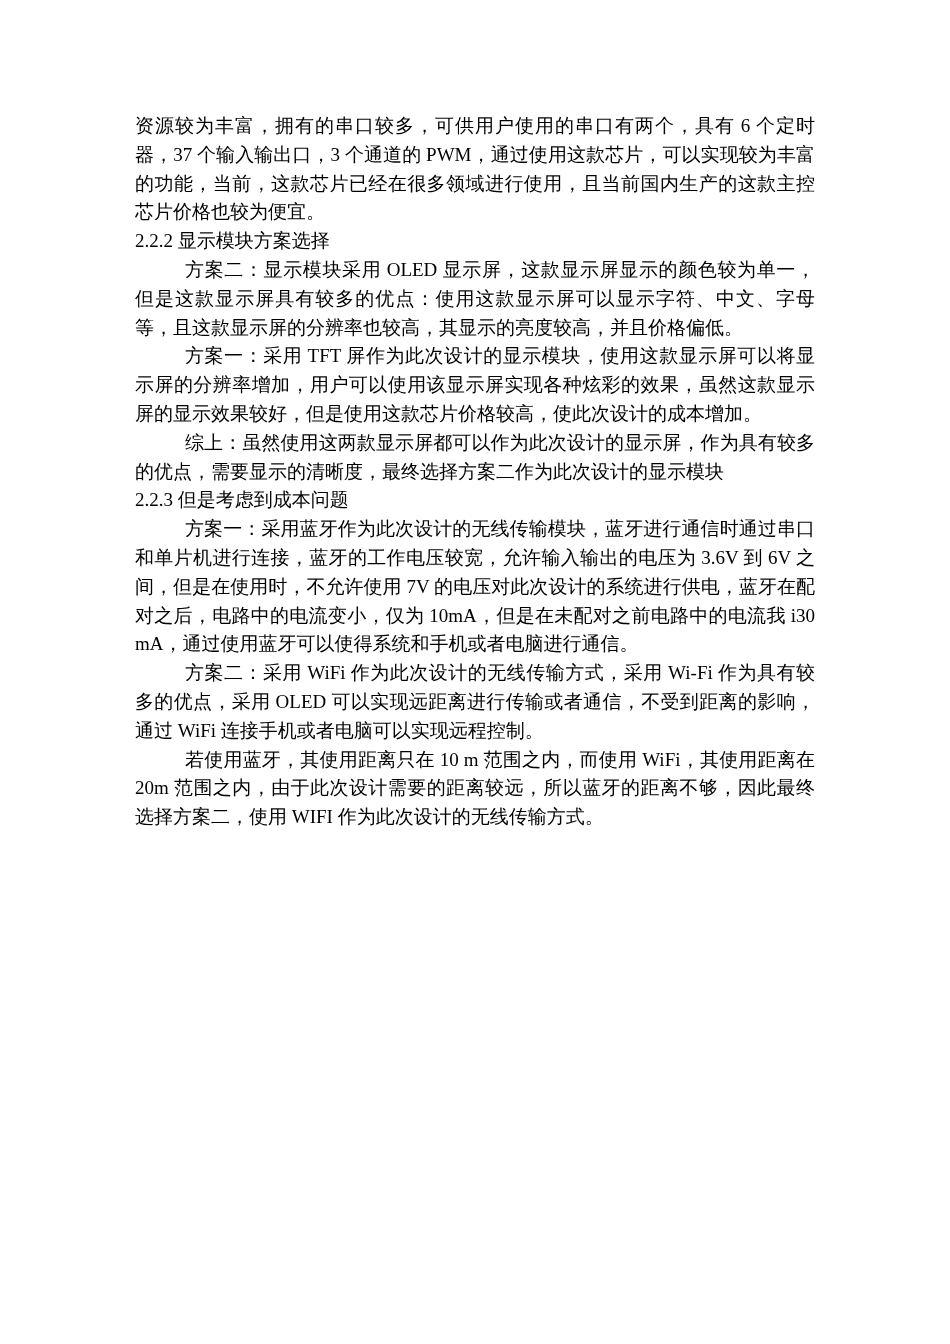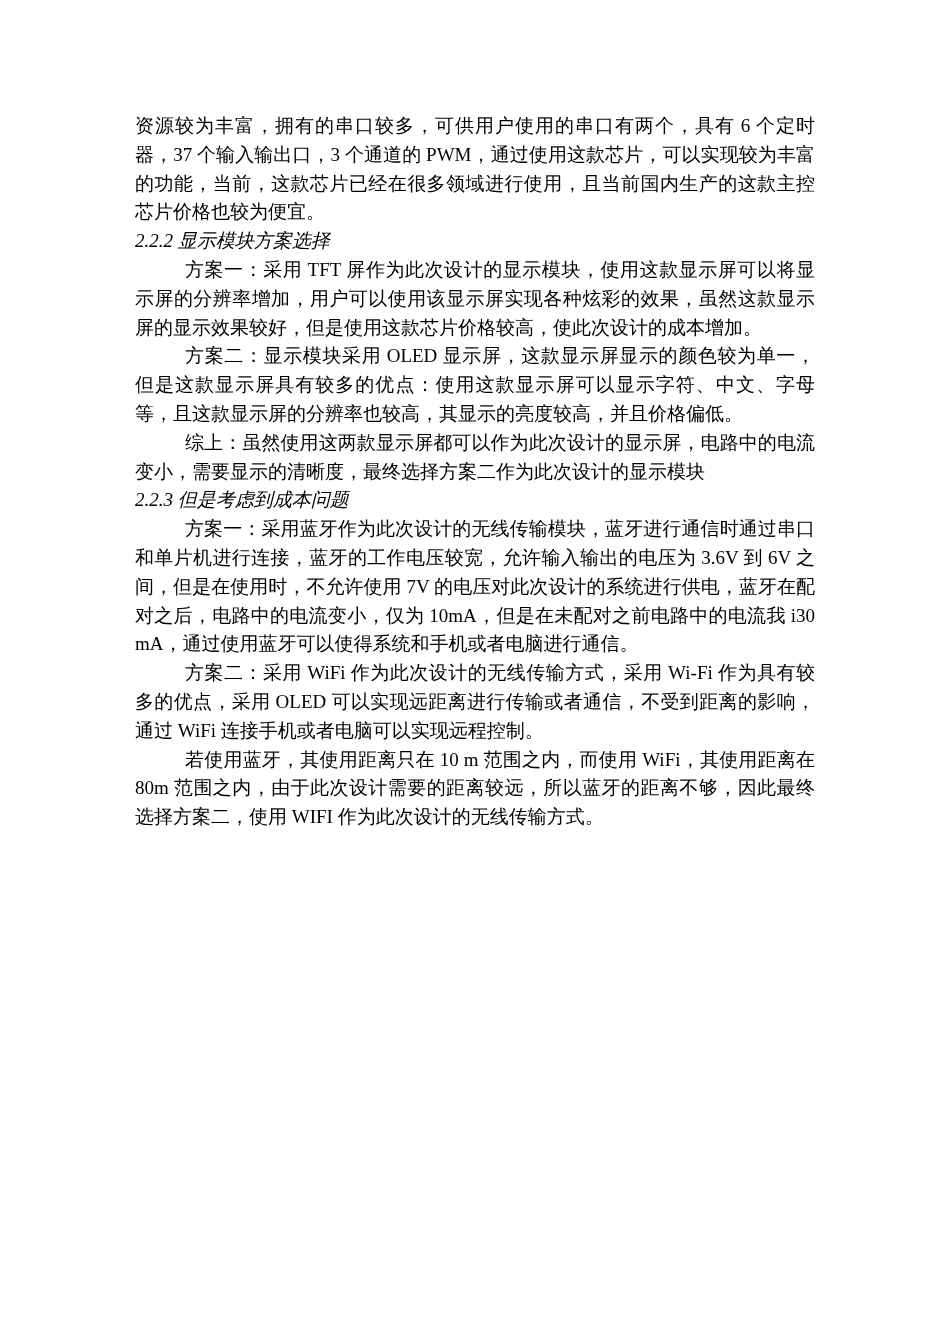--- a/index.html
+++ b/index.html
@@ -33,21 +33,20 @@
     word-break: break-all;
   }
   .para-indent {
     text-indent: 50px;
   }
   .heading {
     font-weight: bold;
     text-align: left;
     font-size: 19px;
     line-height: 28.8px;
-    font-style: italic;
   }
   .footer {
     position: absolute;
     left: 0;
     right: 0;
     top: 1245px;
     text-align: center;
   }
   .page-number {
     font-size: 16px;
@@ -60,32 +59,32 @@
 <body>
 
 <div class="page">
   <div class="content">
 
     <p class="para">资源较为丰富，拥有的串口较多，可供用户使用的串口有两个，具有 6 个定时器，37 个输入输出口，3 个通道的 PWM，通过使用这款芯片，可以实现较为丰富的功能，当前，这款芯片已经在很多领域进行使用，且当前国内生产的这款主控芯片价格也较为便宜。</p>
 
 
     <h3 class="heading">2.2.2 显示模块方案选择</h3>
 
+    <p class="para para-indent">方案二：显示模块采用 OLED 显示屏，这款显示屏显示的颜色较为单一，但是这款显示屏具有较多的优点：使用这款显示屏可以显示字符、中文、字母等，且这款显示屏的分辨率也较高，其显示的亮度较高，并且价格偏低。</p>
+
     <p class="para para-indent">方案一：采用 TFT 屏作为此次设计的显示模块，使用这款显示屏可以将显示屏的分辨率增加，用户可以使用该显示屏实现各种炫彩的效果，虽然这款显示屏的显示效果较好，但是使用这款芯片价格较高，使此次设计的成本增加。</p>
 
-    <p class="para para-indent">方案二：显示模块采用 OLED 显示屏，这款显示屏显示的颜色较为单一，但是这款显示屏具有较多的优点：使用这款显示屏可以显示字符、中文、字母等，且这款显示屏的分辨率也较高，其显示的亮度较高，并且价格偏低。</p>
-
-    <p class="para para-indent">综上：虽然使用这两款显示屏都可以作为此次设计的显示屏，电路中的电流变小，需要显示的清晰度，最终选择方案二作为此次设计的显示模块</p>
+    <p class="para para-indent">综上：虽然使用这两款显示屏都可以作为此次设计的显示屏，作为具有较多的优点，需要显示的清晰度，最终选择方案二作为此次设计的显示模块</p>
 
     <h3 class="heading">2.2.3 但是考虑到成本问题</h3>
 
     <p class="para para-indent">方案一：采用蓝牙作为此次设计的无线传输模块，蓝牙进行通信时通过串口和单片机进行连接，蓝牙的工作电压较宽，允许输入输出的电压为 3.6V 到 6V 之间，但是在使用时，不允许使用 7V 的电压对此次设计的系统进行供电，蓝牙在配对之后，电路中的电流变小，仅为 10mA，但是在未配对之前电路中的电流我 i30mA，通过使用蓝牙可以使得系统和手机或者电脑进行通信。</p>
 
     <p class="para para-indent">方案二：采用 WiFi 作为此次设计的无线传输方式，采用 Wi-Fi 作为具有较多的优点，采用 OLED 可以实现远距离进行传输或者通信，不受到距离的影响，通过 WiFi 连接手机或者电脑可以实现远程控制。</p>
 
-    <p class="para para-indent">若使用蓝牙，其使用距离只在 10 m 范围之内，而使用 WiFi，其使用距离在 80m 范围之内，由于此次设计需要的距离较远，所以蓝牙的距离不够，因此最终选择方案二，使用 WIFI 作为此次设计的无线传输方式。</p>
+    <p class="para para-indent">若使用蓝牙，其使用距离只在 10 m 范围之内，而使用 WiFi，其使用距离在 20m 范围之内，由于此次设计需要的距离较远，所以蓝牙的距离不够，因此最终选择方案二，使用 WIFI 作为此次设计的无线传输方式。</p>
 
   </div>
 
   <div class="footer">
     <span class="page-number">7</span>
   </div>
 </div>
 
 </body></html>

